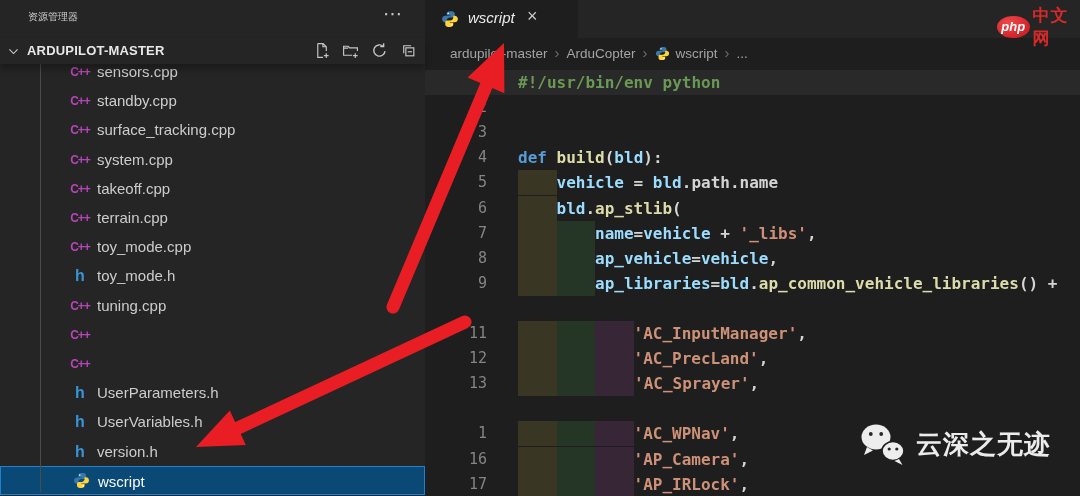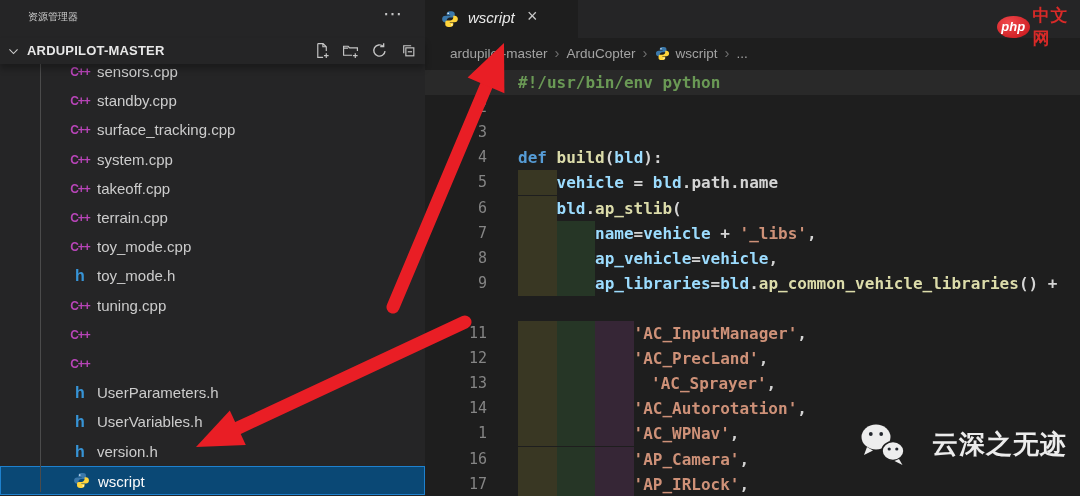--- a/index.html
+++ b/index.html
@@ -51,21 +51,21 @@
   .band.b2{background:rgba(255,110,255,.11);}
   .tk-cm{color:#6a9955;} .tk-kw{color:#569cd6;} .tk-fn{color:#dcdcaa;}
   .tk-v{color:#9cdcfe;}  .tk-pl{color:#d4d4d4;} .tk-st{color:#ce9178;}
 
   
   .php-wm{position:absolute;left:997px;top:4px;display:flex;align-items:center;gap:3px;z-index:40;}
   .php-badge{width:37px;height:22px;background:radial-gradient(ellipse at 35% 30%,#f0474b,#c51418);
              border-radius:50%;color:#fff;font-weight:bold;font-style:italic;font-size:13px;
              text-align:center;line-height:21px;}
   .php-text{color:#d92a28;font-size:17px;font-weight:bold;letter-spacing:1px;}
-  .wechat-wm{position:absolute;left:858px;top:421px;display:flex;align-items:center;gap:24px;z-index:40;}
+  .wechat-wm{position:absolute;left:858px;top:421px;display:flex;align-items:center;gap:8px;z-index:40;}
   .wechat-text{color:#ececec;font-size:26px;font-weight:bold;letter-spacing:1px;
                font-family:"Liberation Sans",sans-serif;}
 
   
   .arrows{position:absolute;left:0;top:0;z-index:50;pointer-events:none;}
   .ar-line{stroke-width:13;stroke-linecap:round;fill:none;}
 </style>
 </head>
 <body>
 
@@ -251,28 +251,21 @@
           <span class="band b1" style="left: 131.5px;"></span>
           <span class="band b2" style="left: 170px;"></span>
           <span class="cnum">12</span>
           <span class="ctext" style="left: 208.5px;"><span class="tk-st">'AC_PrecLand'</span><span class="tk-pl">,</span></span>
         </div>
         <div class="cline" style="top: 301.2px;">
           <span class="band b0" style="left: 93px;"></span>
           <span class="band b1" style="left: 131.5px;"></span>
           <span class="band b2" style="left: 170px;"></span>
           <span class="cnum">13</span>
-          <span class="ctext" style="left: 226px;"><span class="tk-st">'AC_Sprayer'</span><span class="tk-pl">,</span></span>
-        </div>
-        <div class="cline" style="top: 326.3px;">
-          <span class="band b0" style="left: 93px;"></span>
-          <span class="band b1" style="left: 131.5px;"></span>
-          <span class="band b2" style="left: 170px;"></span>
-          <span class="cnum">14</span>
-          <span class="ctext" style="left: 208.5px;"><span class="tk-st">'AC_Autorotation'</span><span class="tk-pl">,</span></span>
+          <span class="ctext" style="left: 209px;"><span class="tk-st">'AC_Sprayer'</span><span class="tk-pl">,</span></span>
         </div>
         <div class="cline" style="top: 351.4px;">
           <span class="band b0" style="left: 93px;"></span>
           <span class="band b1" style="left: 131.5px;"></span>
           <span class="band b2" style="left: 170px;"></span>
           <span class="cnum">1</span>
           <span class="ctext" style="left: 208.5px;"><span class="tk-st">'AC_WPNav'</span><span class="tk-pl">,</span></span>
         </div>
         <div class="cline" style="top: 376.5px;">
           <span class="band b0" style="left: 93px;"></span>

